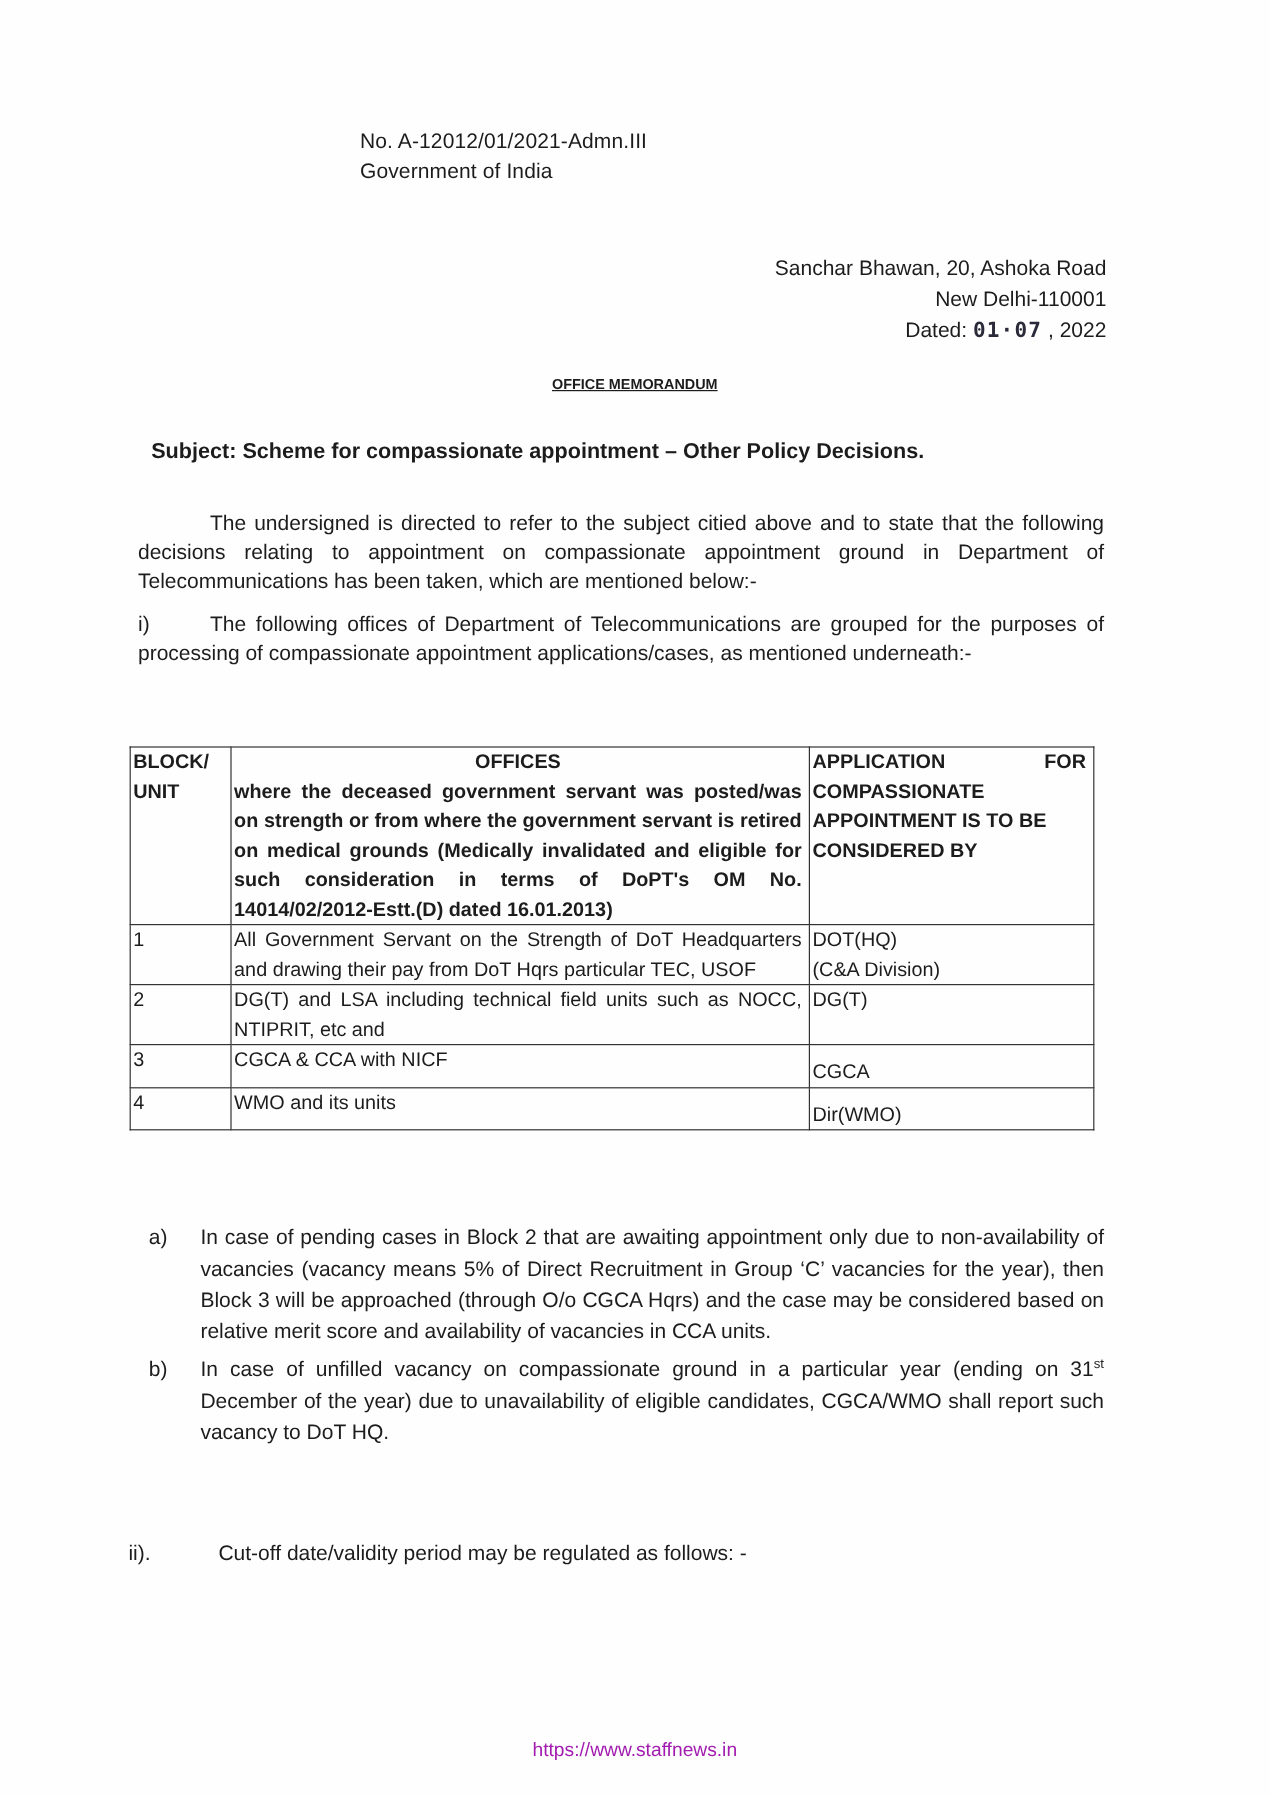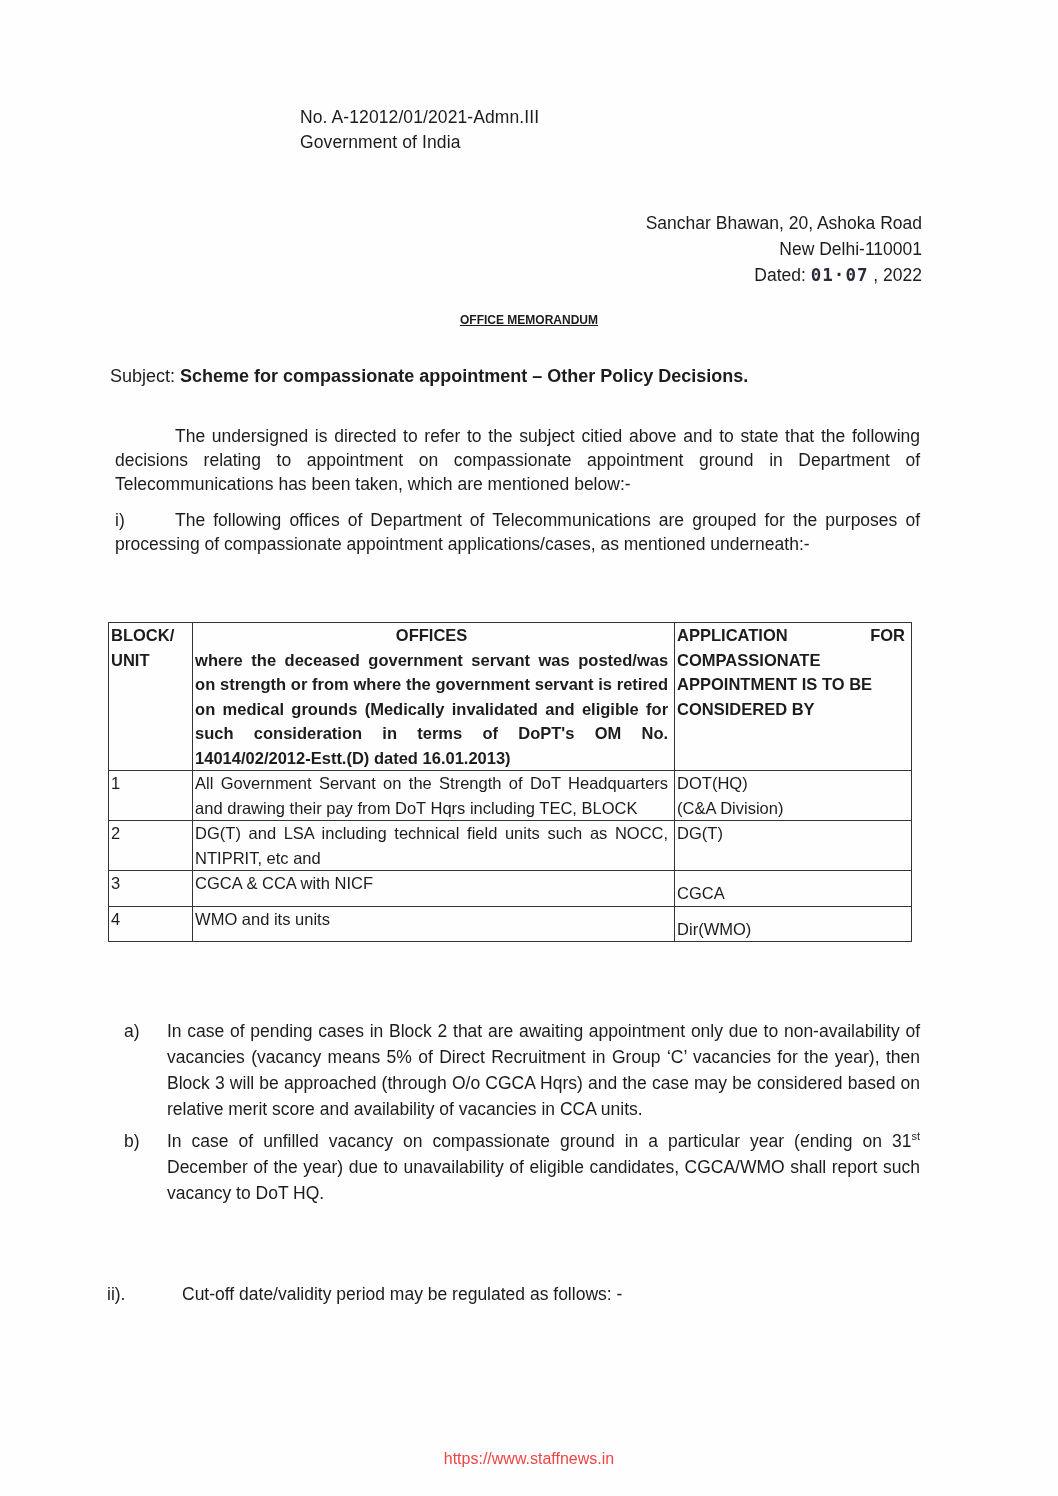--- a/index.html
+++ b/index.html
@@ -20,21 +20,21 @@
       font-size: 17.5px; line-height: 26px;
     }
     .date-hand { font-family: "DejaVu Sans Mono", monospace; font-weight: bold; color: #2a2a3a; letter-spacing: 1px; }
     .om-title {
       left: 0; width: 1058px; text-align: center; top: 313px;
       font-size: 12px; font-weight: bold; text-decoration: underline;
     }
     .subject {
       left: 110px; top: 366px; font-size: 18px; font-weight: bold;
     }
-    .subject .lbl { font-weight: normal; }
+    .subject .lbl { font-weight: bold; margin-left: 16px; }
     .para {
       left: 115px; width: 805px; font-size: 17.5px; line-height: 24px;
       text-align: justify;
     }
     .indent { display: inline-block; width: 60px; }
     .num { display: inline-block; width: 60px; }
     table.blocks {
       position: absolute; left: 108px; top: 622px; width: 804px;
       border-collapse: collapse; font-size: 16.5px; line-height: 24.5px;
     }
@@ -49,21 +49,21 @@
     .justline { display: block; text-align: justify; text-align-last: justify; }
     .cell-low { padding-top: 10px !important; }
     .sublist {
       left: 120px; width: 800px; font-size: 17.5px; line-height: 26px;
     }
     .sublist .item { display: flex; margin-bottom: 4px; }
     .sublist .mark { width: 43px; flex: none; padding-left: 4px; }
     .sublist .body { flex: 1; text-align: justify; }
     .footer {
       left: 0; width: 1058px; top: 1450px; text-align: center;
-      font-size: 16px; color: #ef4444;
+      font-size: 16px; color: #a21caf;
       font-family: "Liberation Sans", sans-serif;
     }
     sup { font-size: 11px; line-height: 0; }
   </style>
 </head>
 <body>
 
 <div class="page">
 
   <div class="abs hdr-center" style="top:105px;">
@@ -104,21 +104,21 @@
         <span class="center">OFFICES</span>
         <span>where the deceased government servant was posted/was on strength or from where the government servant is retired on medical grounds (Medically invalidated and eligible for such consideration in terms of DoPT's OM No. 14014/02/2012-Estt.(D) dated 16.01.2013)</span>
       </td>
       <td class="c3 hcell">
         <span class="justline">APPLICATION FOR</span>
         <span>COMPASSIONATE APPOINTMENT IS TO BE CONSIDERED BY</span>
       </td>
     </tr>
     <tr>
       <td class="c1">1</td>
-      <td class="c2">All Government Servant on the Strength of DoT Headquarters and drawing their pay from DoT Hqrs including TEC, BLOCK</td>
+      <td class="c2">All Government Servant on the Strength of DoT Headquarters and drawing their pay from DoT Hqrs particular TEC, USOF</td>
       <td class="c3">
         <div>DOT(HQ)</div>
         <div>(C&amp;A Division)</div>
       </td>
     </tr>
     <tr>
       <td class="c1">2</td>
       <td class="c2">DG(T) and LSA including technical field units such as NOCC, NTIPRIT, etc and</td>
       <td class="c3">
         <div>DG(T)</div>

